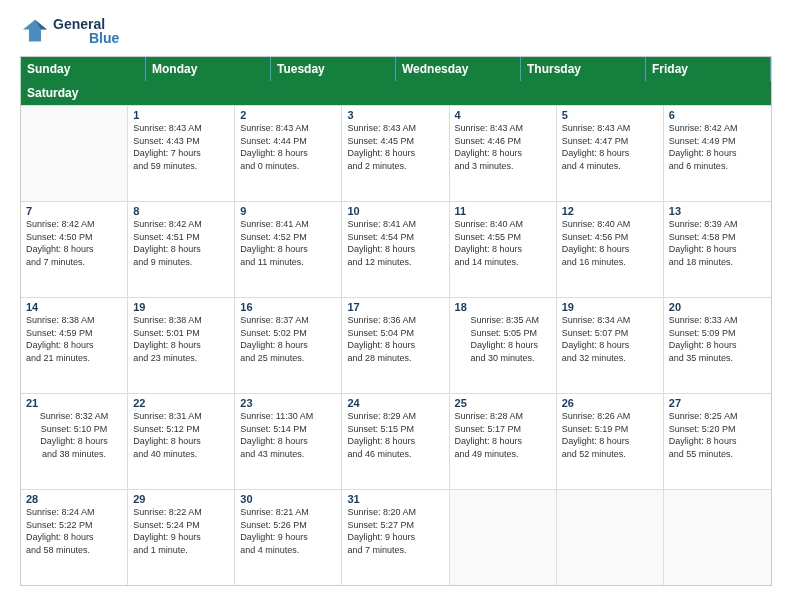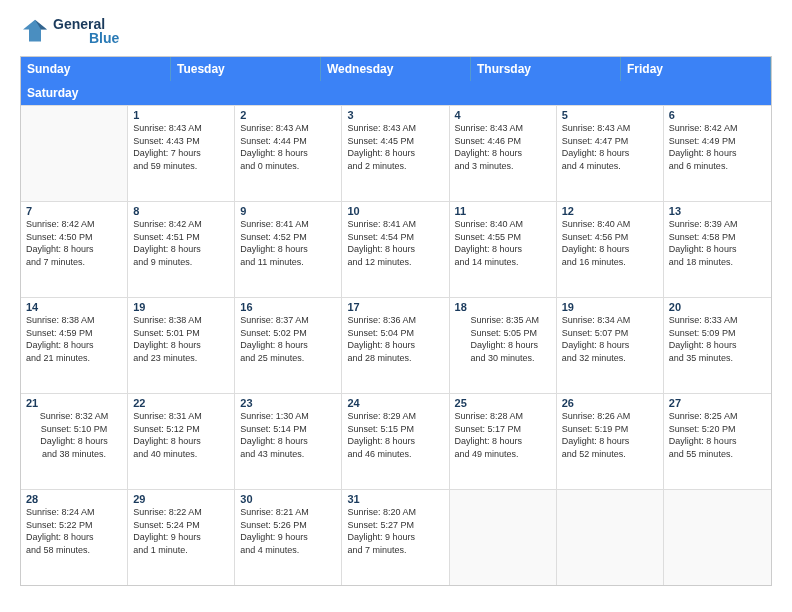--- a/index.html
+++ b/index.html
@@ -37,22 +37,22 @@
       color: #444;
     }
     .calendar {
       flex: 1;
       display: flex;
       flex-direction: column;
       border: 1px solid #ccc;
     }
     .cal-header-row {
       display: grid;
-      grid-template-columns: repeat(5, 1fr);
-      background: #3b82f6;
+      grid-template-columns: repeat(6, 1fr);
+      background: #15803d;
     }
     .cal-header-cell {
       color: #fff;
       font-weight: bold;
       font-size: 12px;
       padding: 5px 6px;
       text-align: left;
       border-right: 1px solid #5599cc;
     }
     .cal-header-cell:last-child { border-right: none; }
@@ -128,20 +128,21 @@
       <div class="logo-name">
         <span class="logo-general">General</span>
         <span class="logo-blue-text">Blue</span>
       </div>
     </div>
   </div>
 
   <div class="calendar">
     <div class="cal-header-row">
     <div class="cal-header-cell">Sunday</div>
+        <div class="cal-header-cell">Monday</div>
         <div class="cal-header-cell">Tuesday</div>
         <div class="cal-header-cell">Wednesday</div>
         <div class="cal-header-cell">Thursday</div>
         <div class="cal-header-cell">Friday</div>
         <div class="cal-header-cell">Saturday</div>
       </div>
     <div class="cal-body">
     <div class="cal-week">
           <div class="cal-cell empty"></div>
           <div class="cal-cell">
@@ -299,21 +300,21 @@
           </div>
           <div class="cal-cell">
             <span class="cal-day-num">22</span>
             <div class="cal-info" style="white-space: pre-line;">Sunrise: 8:31 AM
 Sunset: 5:12 PM
 Daylight: 8 hours
 and 40 minutes.</div>
           </div>
           <div class="cal-cell">
             <span class="cal-day-num">23</span>
-            <div class="cal-info" style="white-space: pre-line;">Sunrise: 1:30 AM
+            <div class="cal-info" style="white-space: pre-line;">Sunrise: 11:30 AM
 Sunset: 5:14 PM
 Daylight: 8 hours
 and 43 minutes.</div>
           </div>
           <div class="cal-cell">
             <span class="cal-day-num">24</span>
             <div class="cal-info" style="white-space: pre-line;">Sunrise: 8:29 AM
 Sunset: 5:15 PM
 Daylight: 8 hours
 and 46 minutes.</div>

